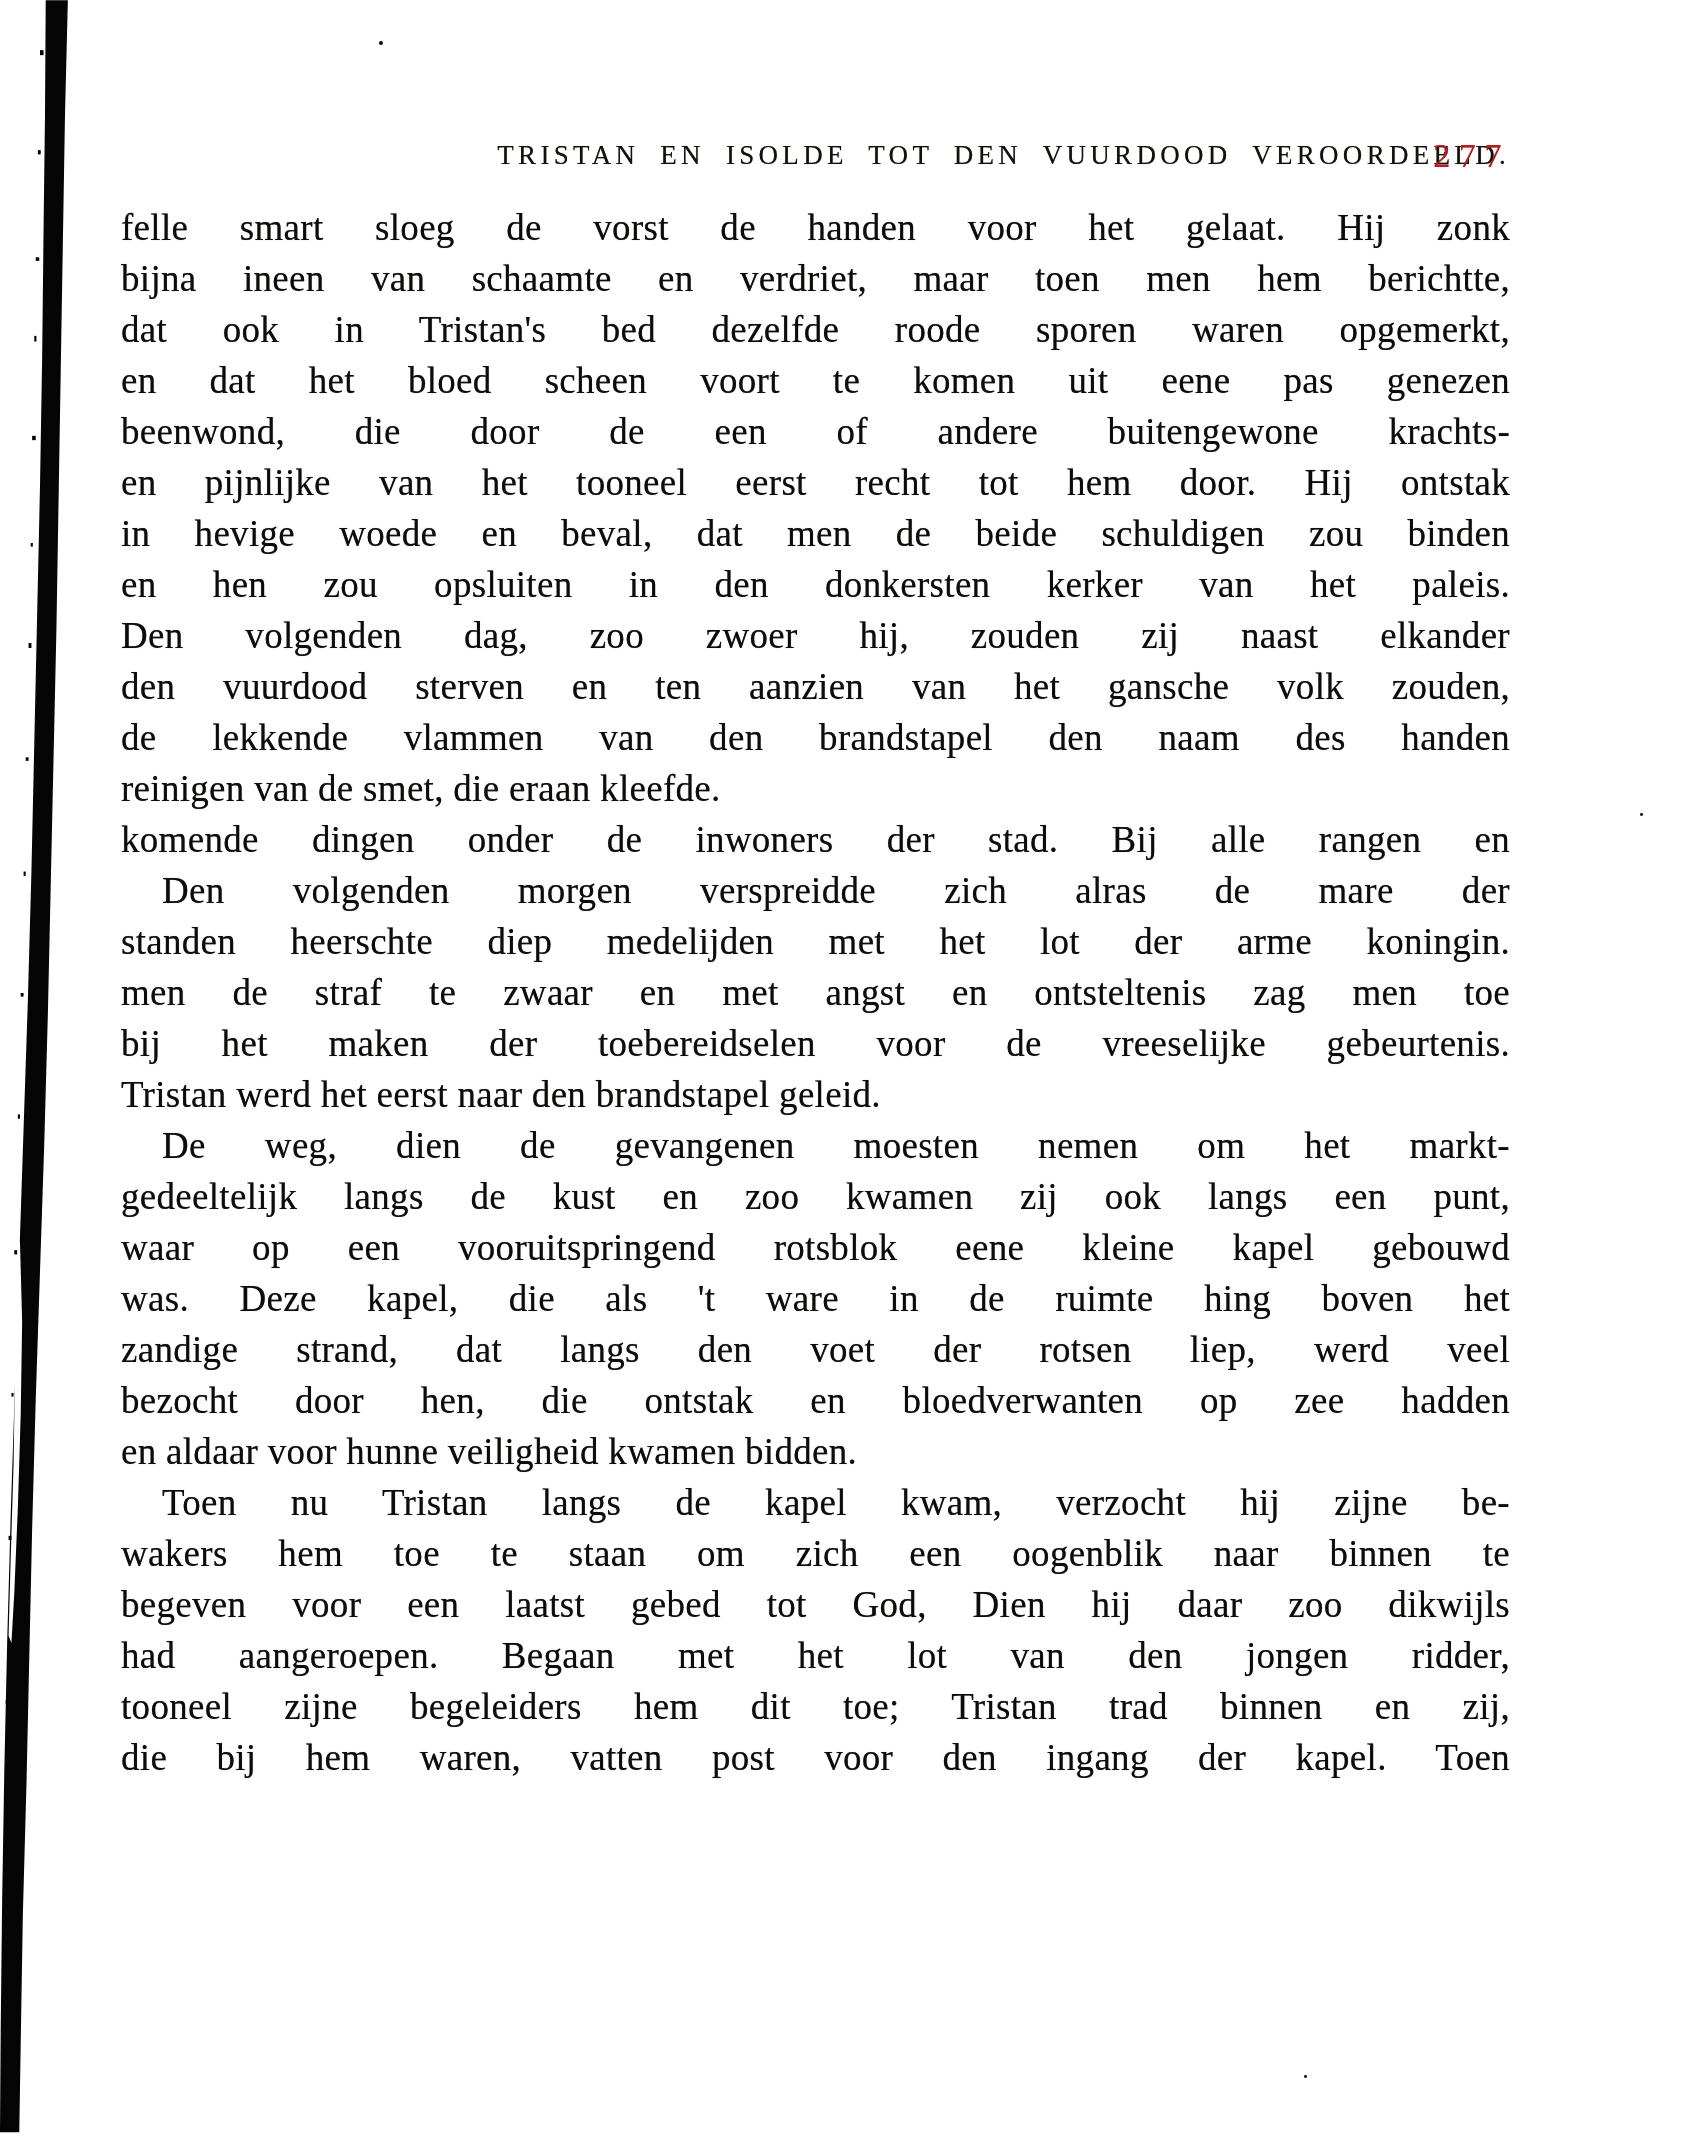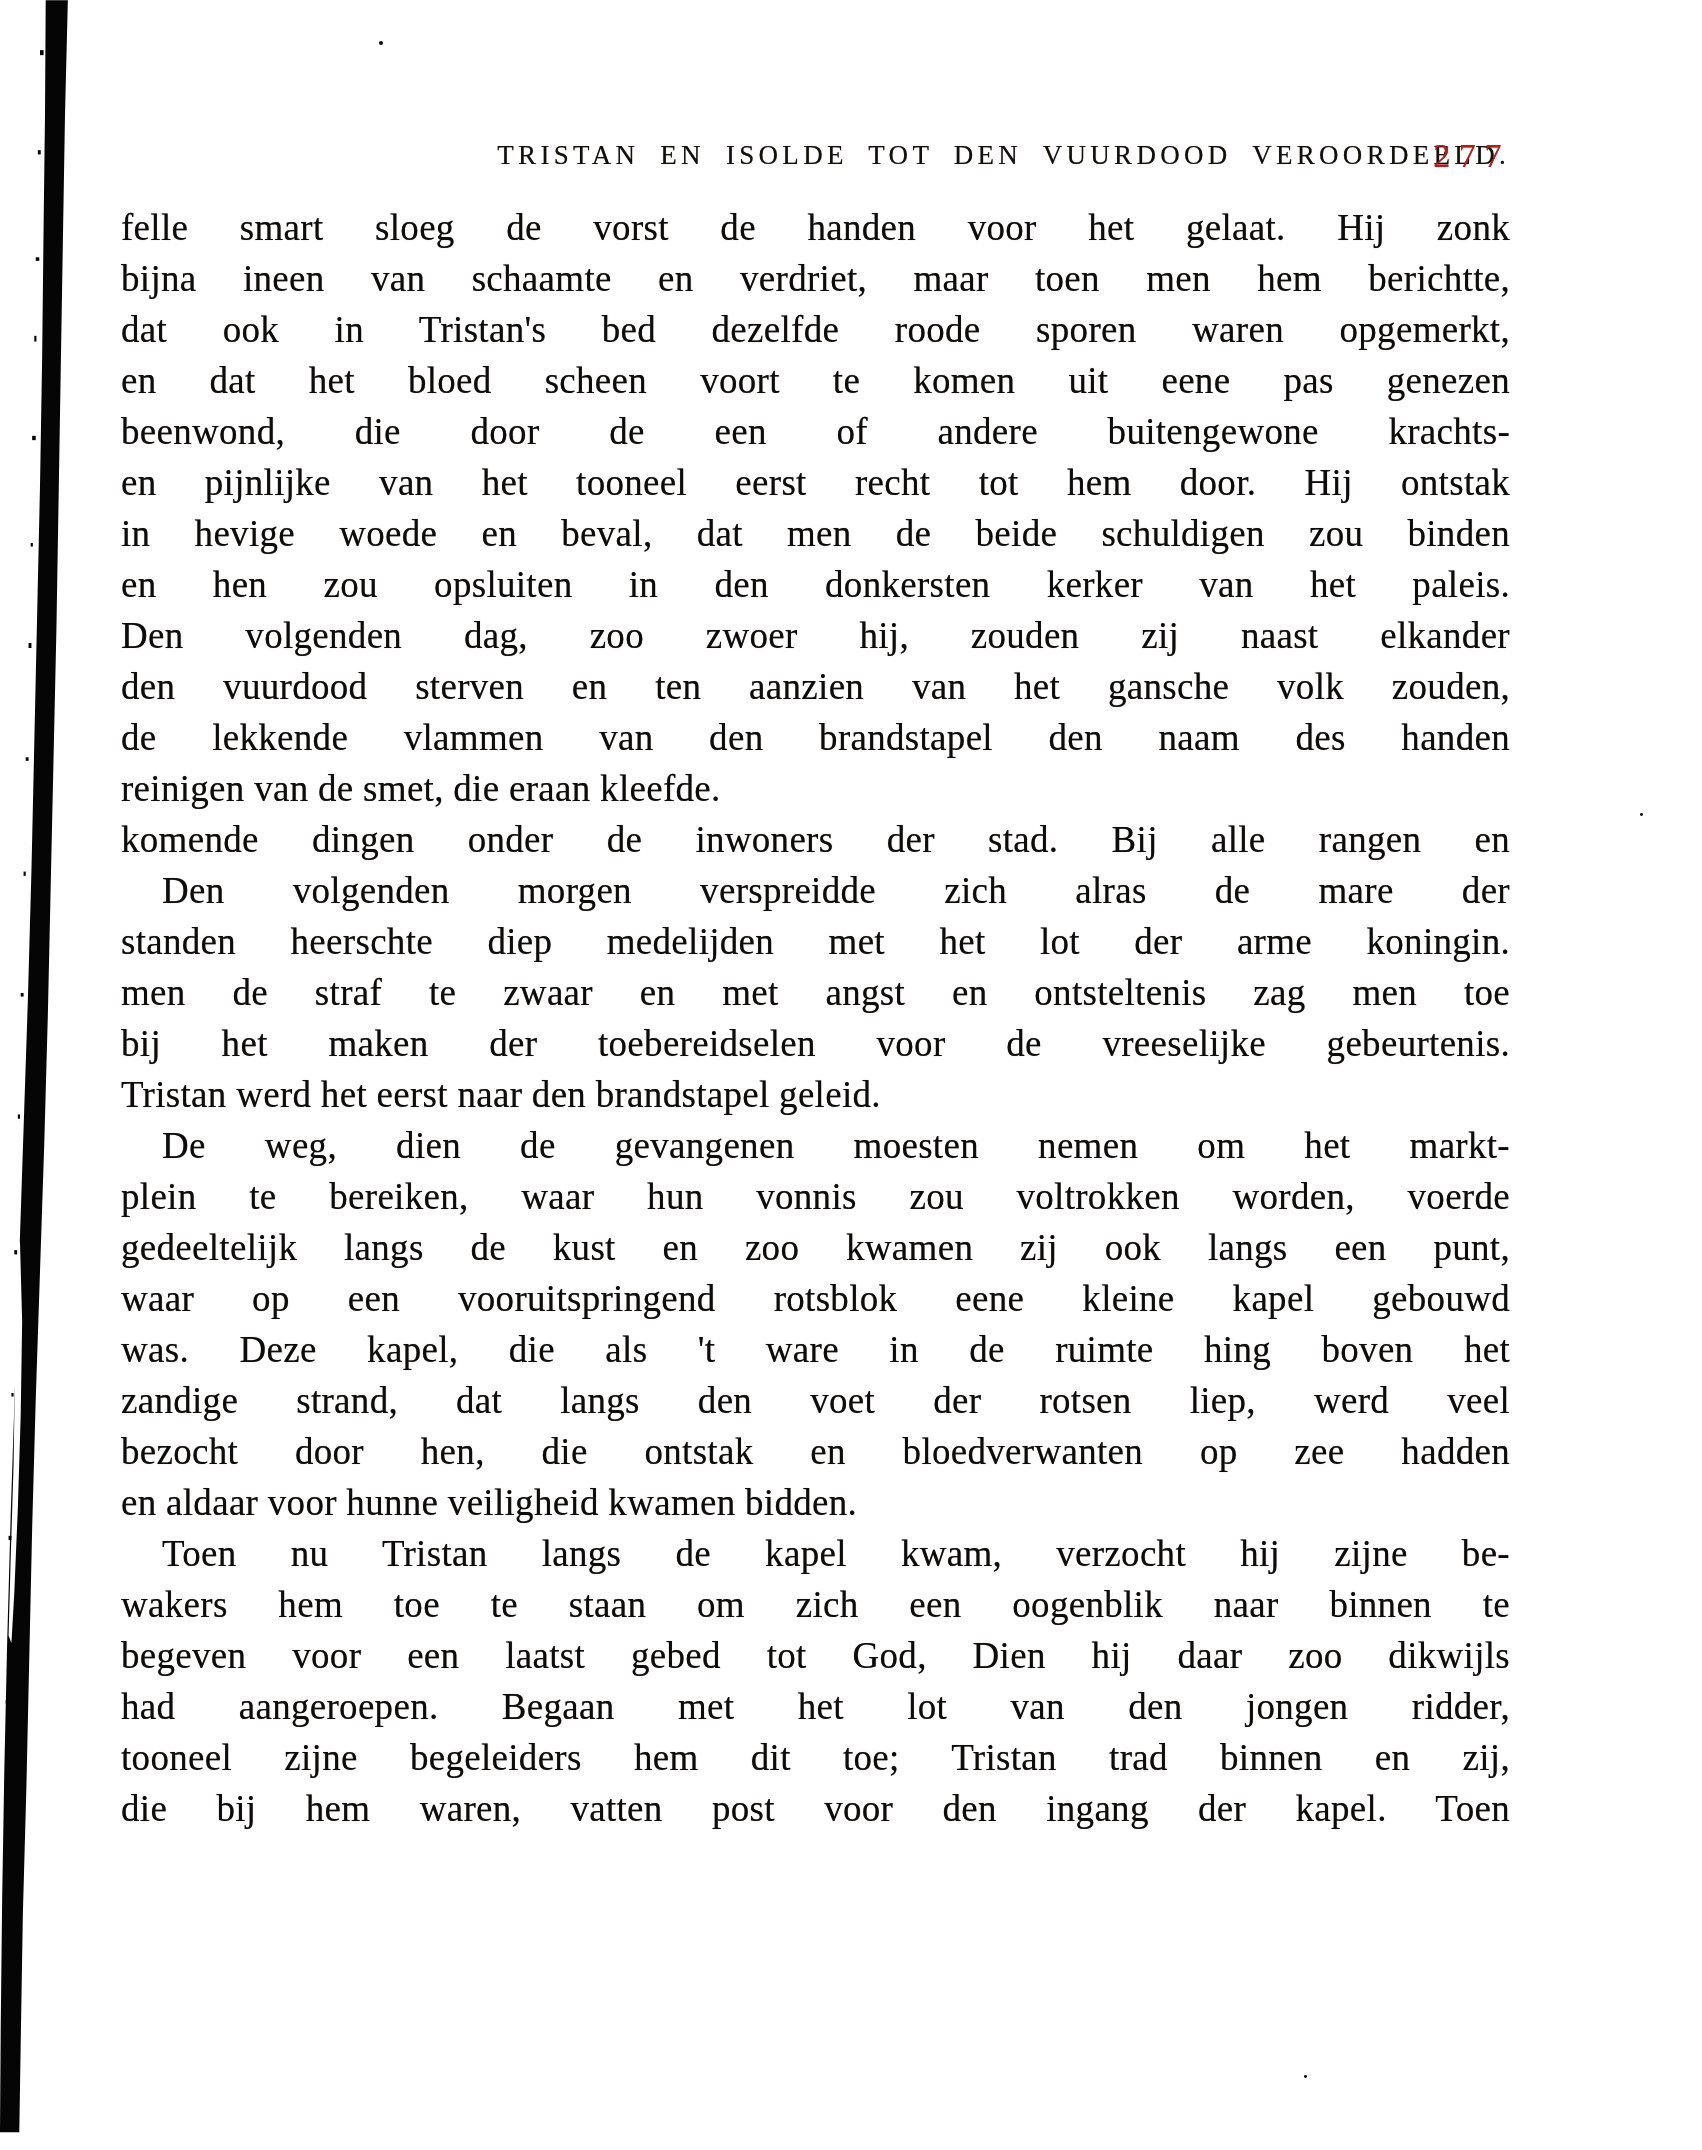--- a/index.html
+++ b/index.html
@@ -140,21 +140,20 @@
     <div class="line last">reinigen van de smet, die eraan kleefde.</div>
 
     <div class="line">komende dingen onder de inwoners der stad. Bij alle rangen en</div>
     <div class="line indent">Den volgenden morgen verspreidde zich alras de mare der</div>
     <div class="line">standen heerschte diep medelijden met het lot der arme koningin.</div>
     <div class="line">men de straf te zwaar en met angst en ontsteltenis zag men toe</div>
     <div class="line">bij het maken der toebereidselen voor de vreeselijke gebeurtenis.</div>
     <div class="line last">Tristan werd het eerst naar den brandstapel geleid.</div>
 
     <div class="line indent">De weg, dien de gevangenen moesten nemen om het markt-</div>
-    <div class="line">plein te bereiken, waar hun vonnis zou voltrokken worden, voerde</div>
     <div class="line">gedeeltelijk langs de kust en zoo kwamen zij ook langs een punt,</div>
     <div class="line">waar op een vooruitspringend rotsblok eene kleine kapel gebouwd</div>
     <div class="line">was. Deze kapel, die als 't ware in de ruimte hing boven het</div>
     <div class="line">zandige strand, dat langs den voet der rotsen liep, werd veel</div>
     <div class="line">bezocht door hen, die ontstak en bloedverwanten op zee hadden</div>
     <div class="line last">en aldaar voor hunne veiligheid kwamen bidden.</div>
 
     <div class="line indent">Toen nu Tristan langs de kapel kwam, verzocht hij zijne be-</div>
     <div class="line">wakers hem toe te staan om zich een oogenblik naar binnen te</div>
     <div class="line">begeven voor een laatst gebed tot God, Dien hij daar zoo dikwijls</div>

